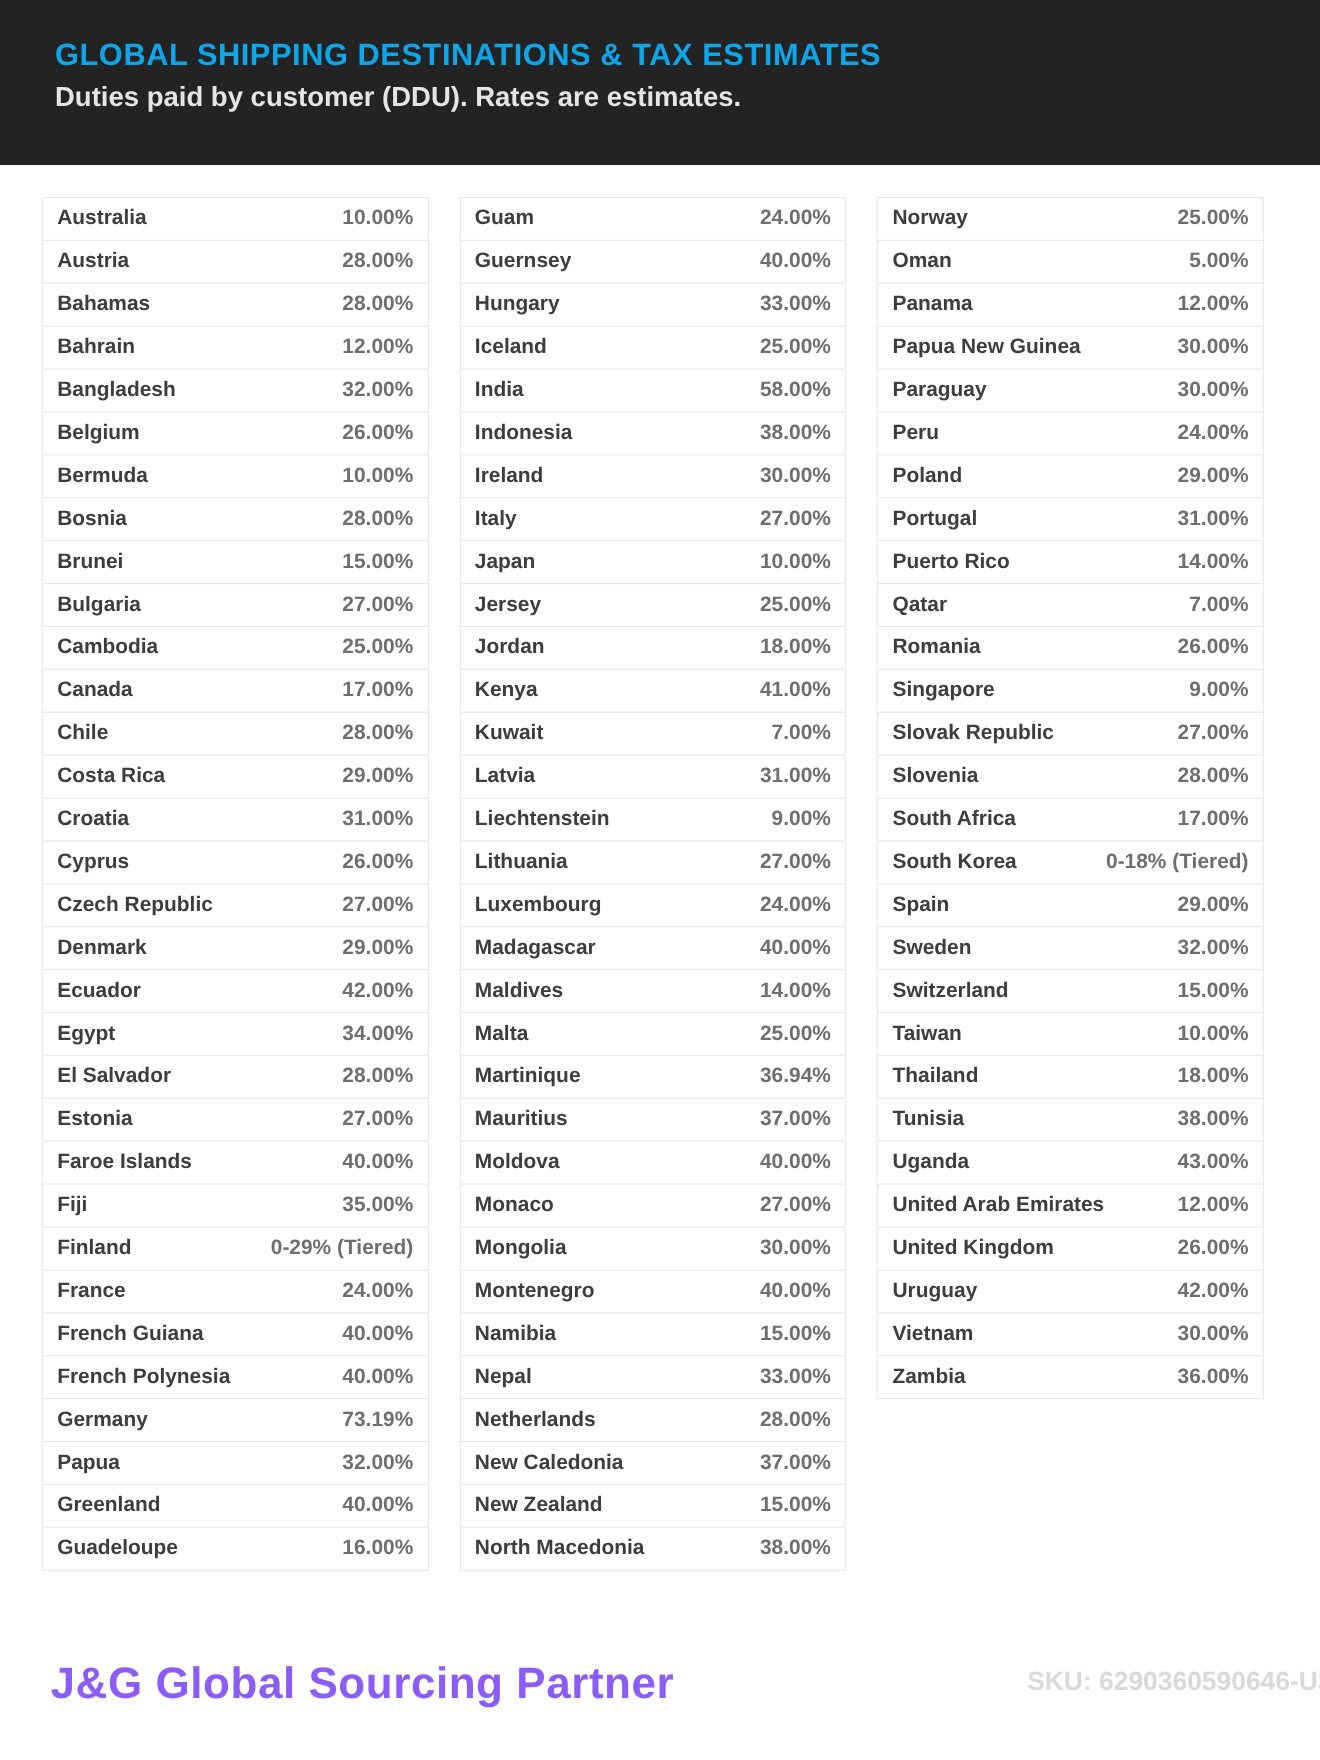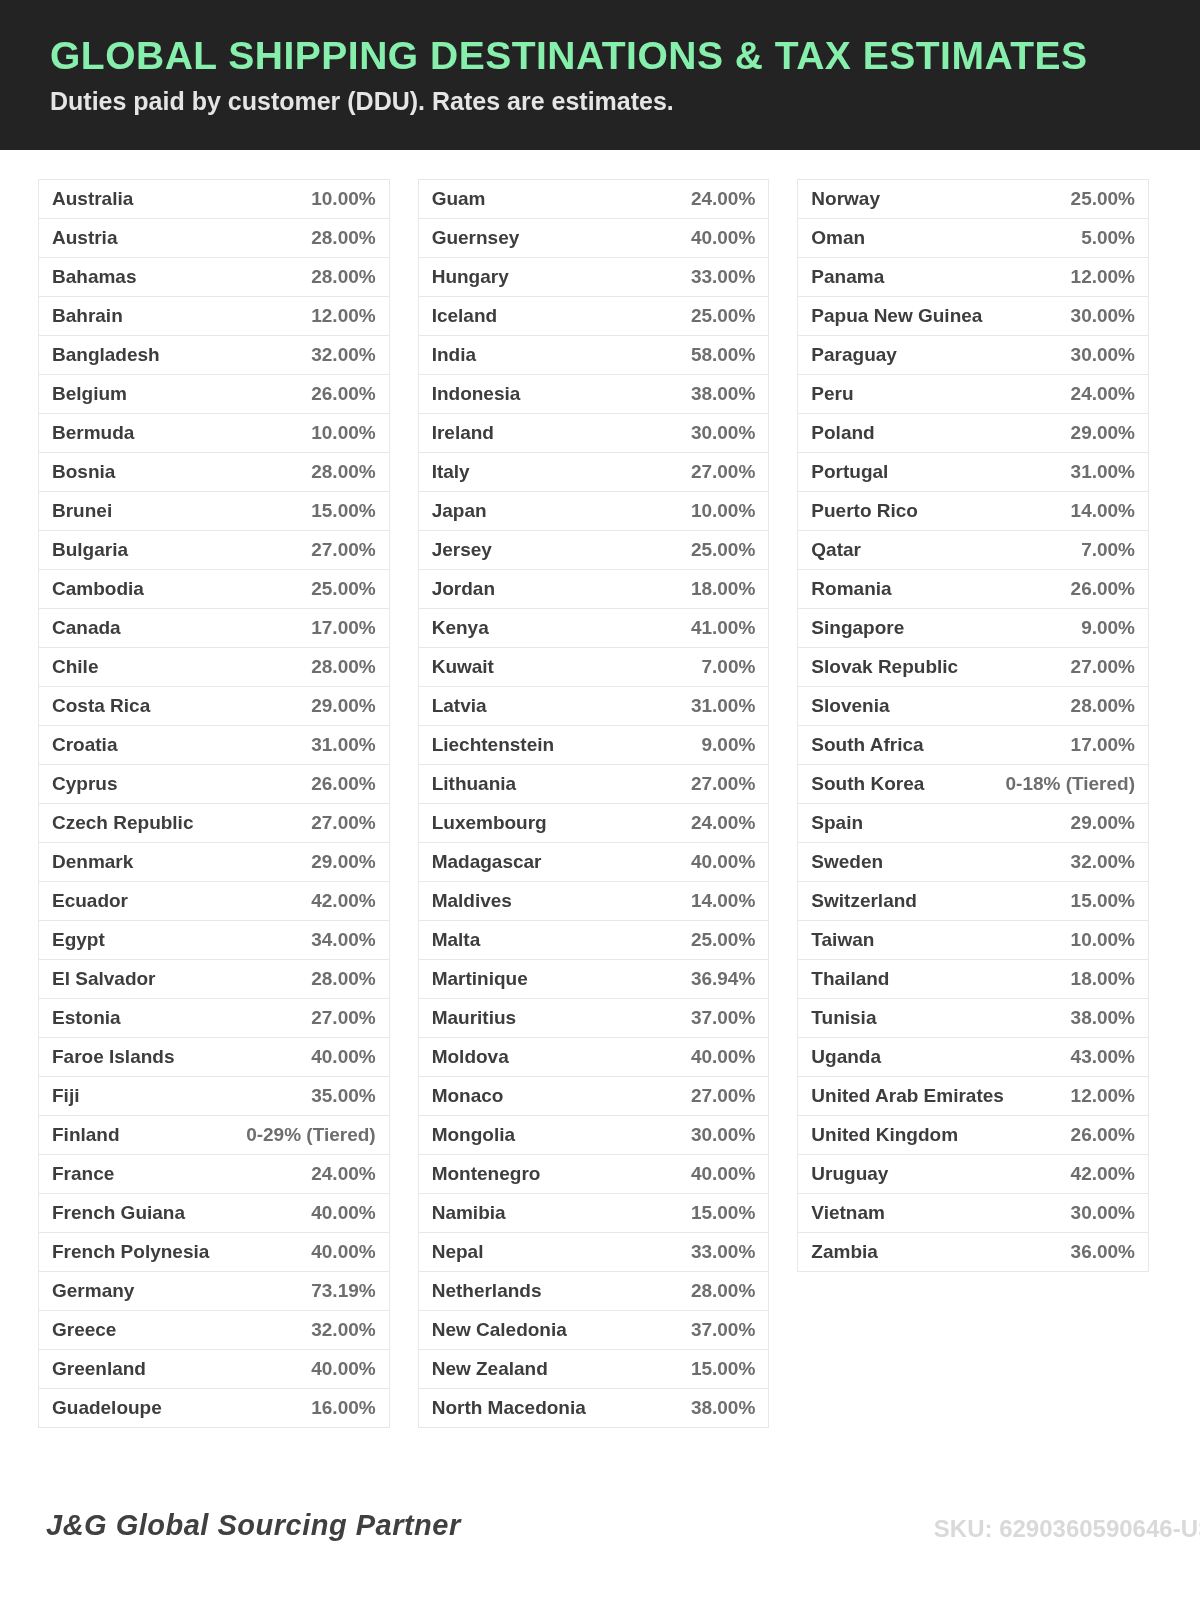--- a/index.html
+++ b/index.html
@@ -14,22 +14,22 @@
 
   
   .header {
     background: #232323;
     width: 100%;
     height: 150px;
     box-sizing: border-box;
     padding: 34px 50px 0 50px;
   }
   .title {
-    color: #86efac;
-    font-size: 39px;
+    color: #0ea5e9;
+    font-size: 28px;
     font-weight: 800;
     letter-spacing: 0.5px;
     line-height: 1.15;
     white-space: nowrap;
   }
   .subtitle {
     color: #e5e5e5;
     font-size: 25px;
     font-weight: 700;
     margin-top: 8px;
@@ -76,26 +76,25 @@
     position: absolute;
     left: 0;
     top: 1505px;
     width: 100%;
     height: 70px;
   }
   .brand {
     position: absolute;
     left: 46px;
     top: 4px;
-    font-size: 29px;
+    font-size: 40px;
     font-weight: 700;
-    color: #404040;
+    color: #8b5cf6;
     letter-spacing: 0.5px;
     white-space: nowrap;
-    font-style: italic;
   }
   .sku {
     position: absolute;
     right: -14px;
     top: 10px;
     font-size: 24px;
     font-weight: 700;
     color: #d9d9d9;
     white-space: nowrap;
   }
@@ -220,21 +219,21 @@
       </div>
       <div class="row">
         <span class="country">French Polynesia</span>
         <span class="rate">40.00%</span>
       </div>
       <div class="row">
         <span class="country">Germany</span>
         <span class="rate">73.19%</span>
       </div>
       <div class="row">
-        <span class="country">Greece</span>
+        <span class="country">Papua</span>
         <span class="rate">32.00%</span>
       </div>
       <div class="row">
         <span class="country">Greenland</span>
         <span class="rate">40.00%</span>
       </div>
       <div class="row">
         <span class="country">Guadeloupe</span>
         <span class="rate">16.00%</span>
       </div>

